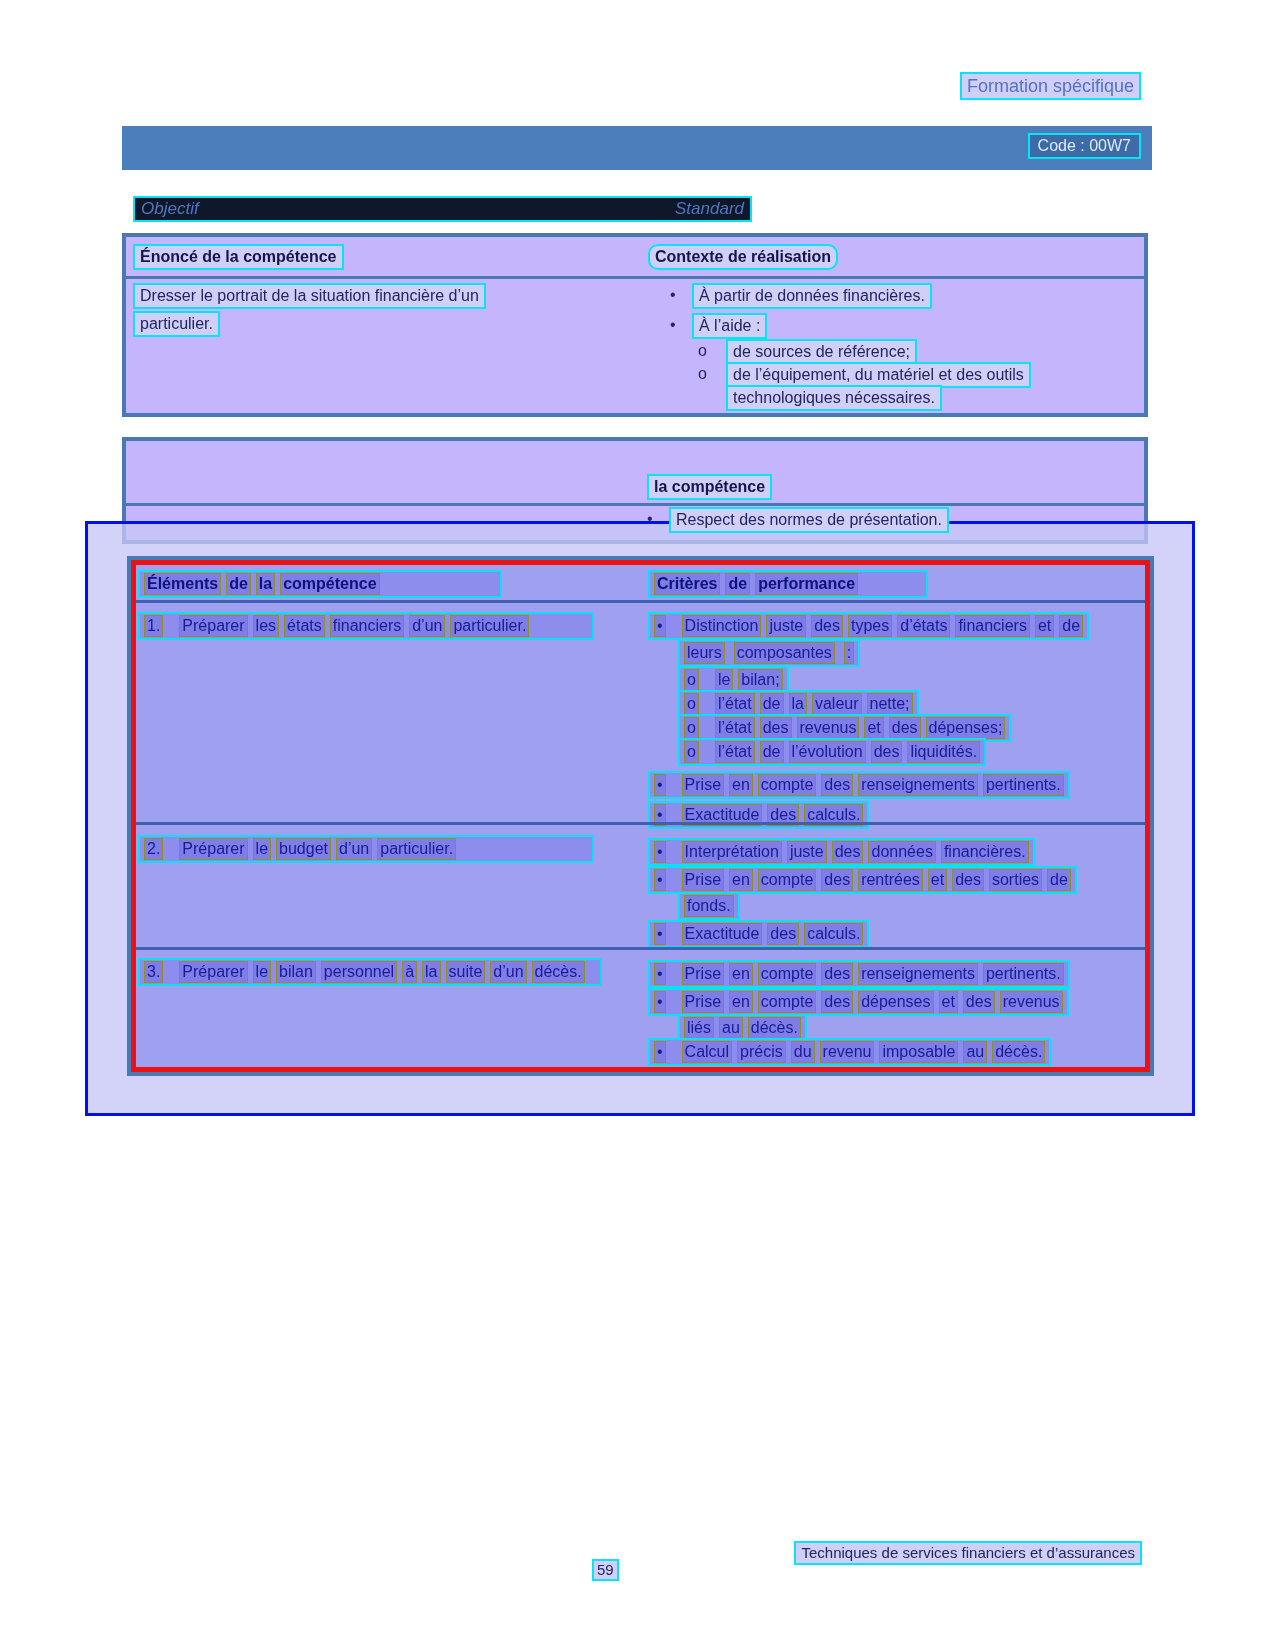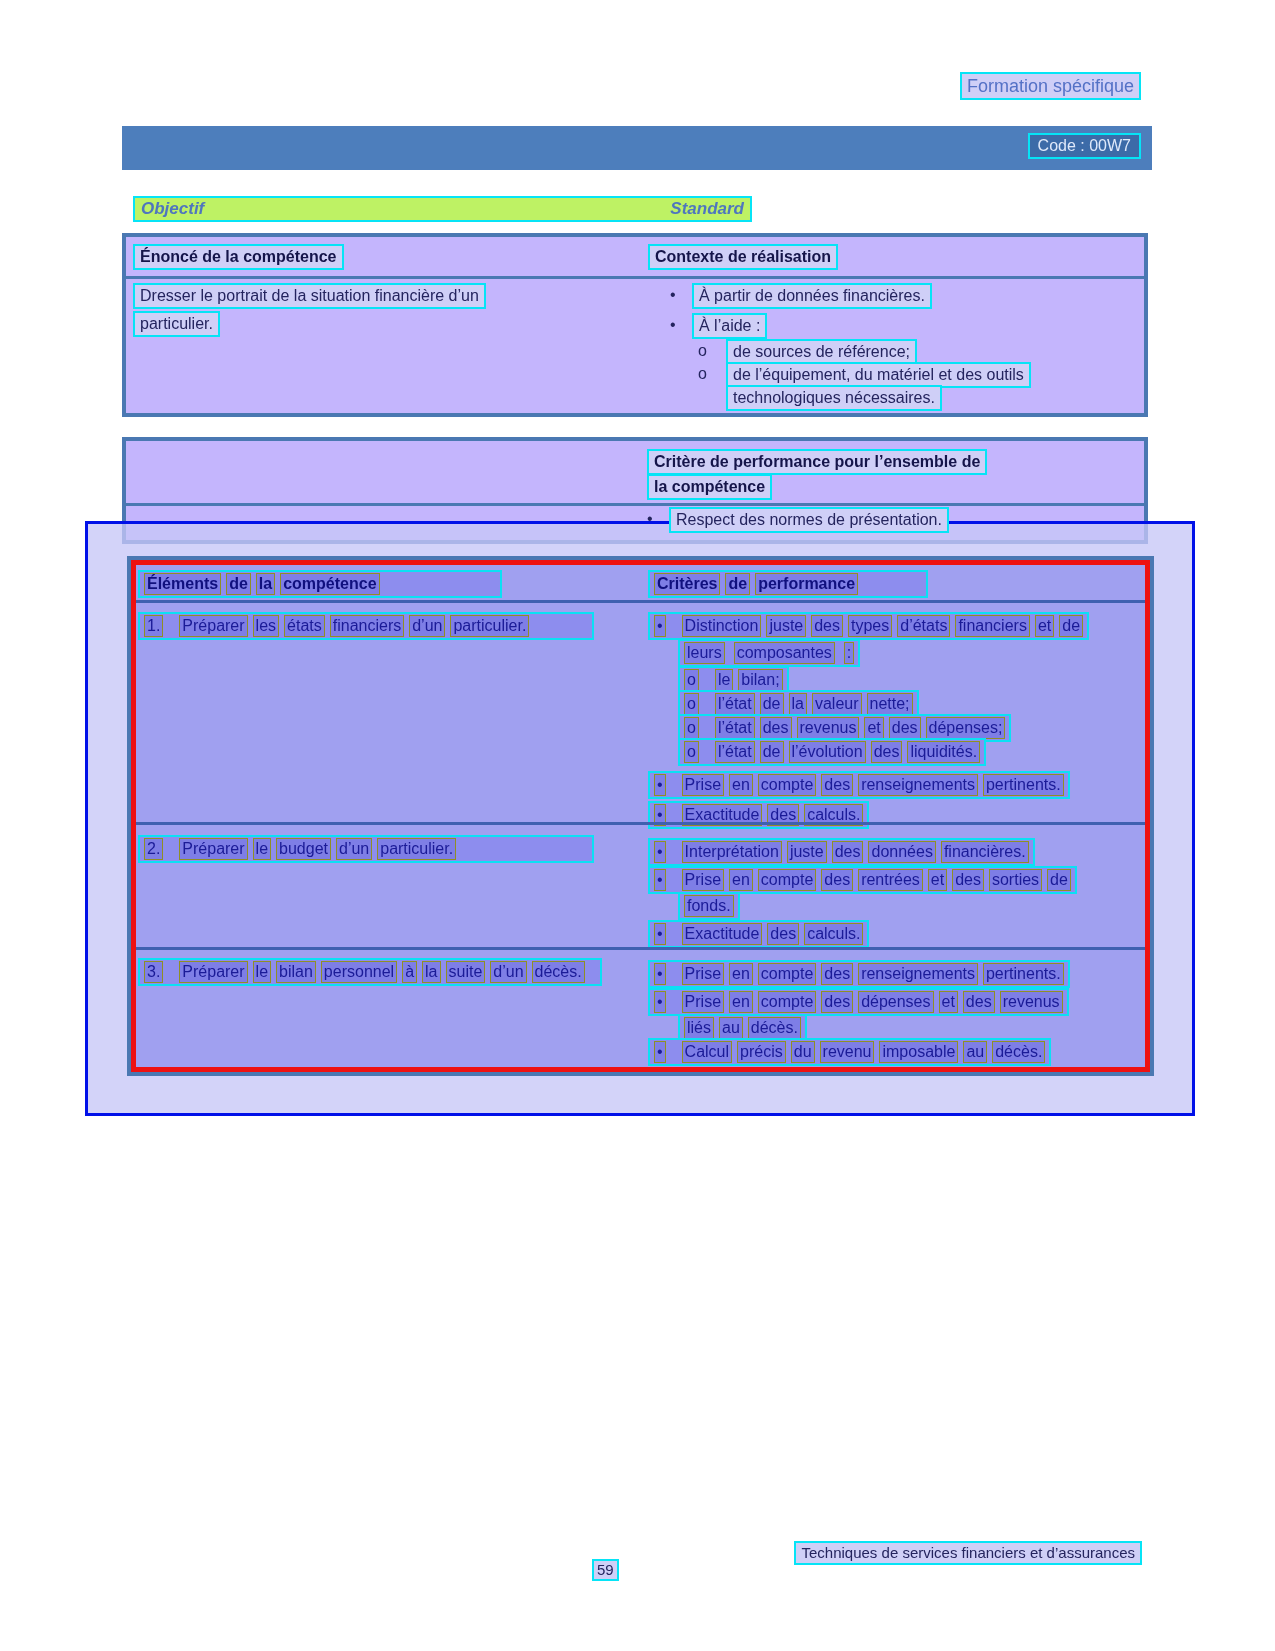--- a/index.html
+++ b/index.html
@@ -17,22 +17,22 @@
   .blt { display:inline-block; width:16px; margin-right:6px; font-size:16px; line-height:24px; color:#24245e; }
   
   #top-bar { position:absolute; left:122px; top:126px; width:1030px; height:44px; background:#4d7ebc; }
   #code-box {
     position:absolute; right:11px; top:7px; border:2px solid #06e4f6; background:#3c6ba8;
     color:#dfe9fa; font-size:16px; line-height:20px; padding:1px 8px; white-space:nowrap;
   }
   
   #obj-row {
     position:absolute; left:133px; top:196px; width:603px; display:flex; justify-content:space-between;
-    border:2px solid #06e4f6; background:#bef264; padding:1px 6px;
-    font-size:17px; font-weight:bold; font-style:italic; color:#4f76be;
+    border:2px solid #06e4f6; background:#0f172a; padding:1px 6px;
+    font-size:17px; font-weight:normal; font-style:italic; color:#4f76be;
   }
   
   .doc-table { position:absolute; background:#c4b5fd; border:4px solid #4a78b2; }
   .hsep { position:absolute; left:0; width:100%; height:3px; background:#4a78b2; }
   
   #overlay {
     position:absolute; left:85px; top:521px; width:1104px; height:589px;
     border:3px solid #0010e8; background:rgba(198,198,247,0.78); z-index:5;
   }
   
@@ -67,21 +67,21 @@
   </div>
 
   <div id="obj-row">
     <span>Objectif</span>
     <span>Standard</span>
   </div>
 
   <div class="doc-table" style="left:122px; top:233px; width:1018px; height:176px;">
     <div class="hsep" style="top:39px;"></div>
     <span class="ann bold" style="position:absolute; left:7px; top:7px;">Énoncé de la compétence</span>
-    <span class="ann bold" style="position:absolute; left:522px; top:7px;">Contexte de réalisation</span>
+    <span class="ann bold" style="position:absolute; left:522px; top:7px;border-radius:10px;">Contexte de réalisation</span>
 
     <span class="ann" style="position:absolute; left:7px; top:46px;">Dresser le portrait de la situation financière d’un</span>
     <span class="ann" style="position:absolute; left:7px; top:74px;">particulier.</span>
 
     <div class="bline" style="left:544px; top:46px;">
       <span class="blt">•</span>
       <span class="ann">À partir de données financières.</span>
     </div>
     <div class="bline" style="left:544px; top:76px;">
       <span class="blt">•</span>
@@ -94,21 +94,20 @@
     <div class="bline" style="left:572px; top:125px;">
       <span class="blt">o</span>
       <span class="ann" style="margin-left:6px;">de l’équipement, du matériel et des outils</span>
     </div>
     <div class="bline" style="left:600px; top:148px;">
       <span class="ann">technologiques nécessaires.</span>
     </div>
   </div>
 
   <div class="doc-table" style="left:122px; top:437px; width:1018px; height:99px;">
-    <span class="ann bold" style="position:absolute; left:521px; top:8px;">Critère de performance pour l’ensemble de</span>
     <span class="ann bold" style="position:absolute; left:521px; top:33px;">la compétence</span>
     <div class="hsep" style="top:62px;"></div>
   </div>
 
   <div class="bline" style="left:647px; top:507px; z-index:6;">
     <span class="blt">•</span>
     <span class="ann">Respect des normes de présentation.</span>
   </div>
 
   <div id="overlay"></div>

